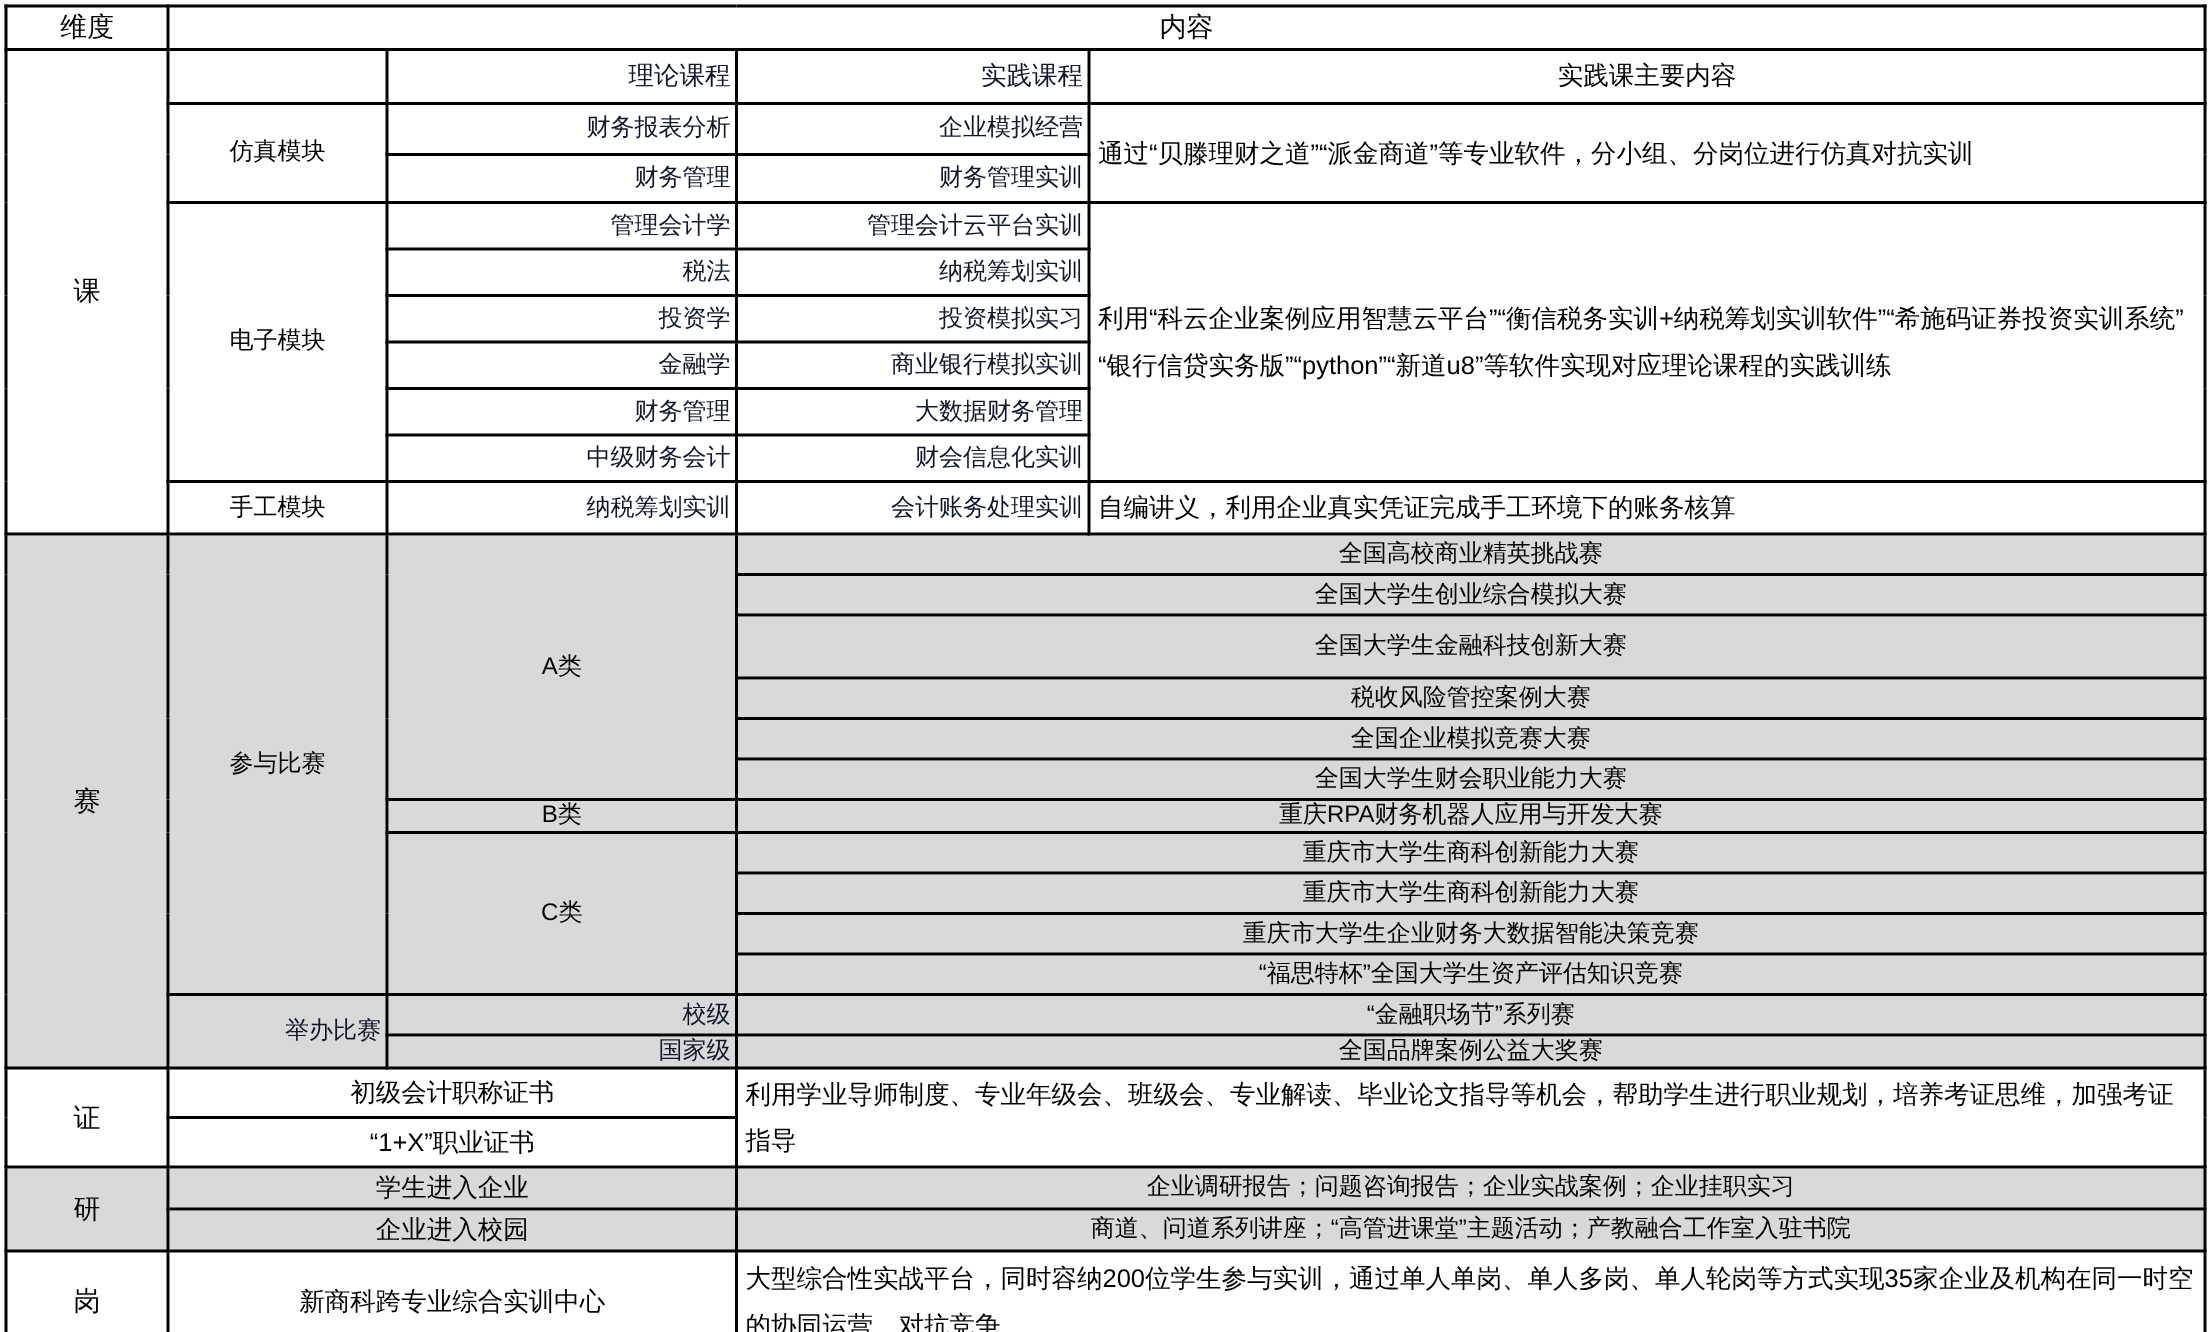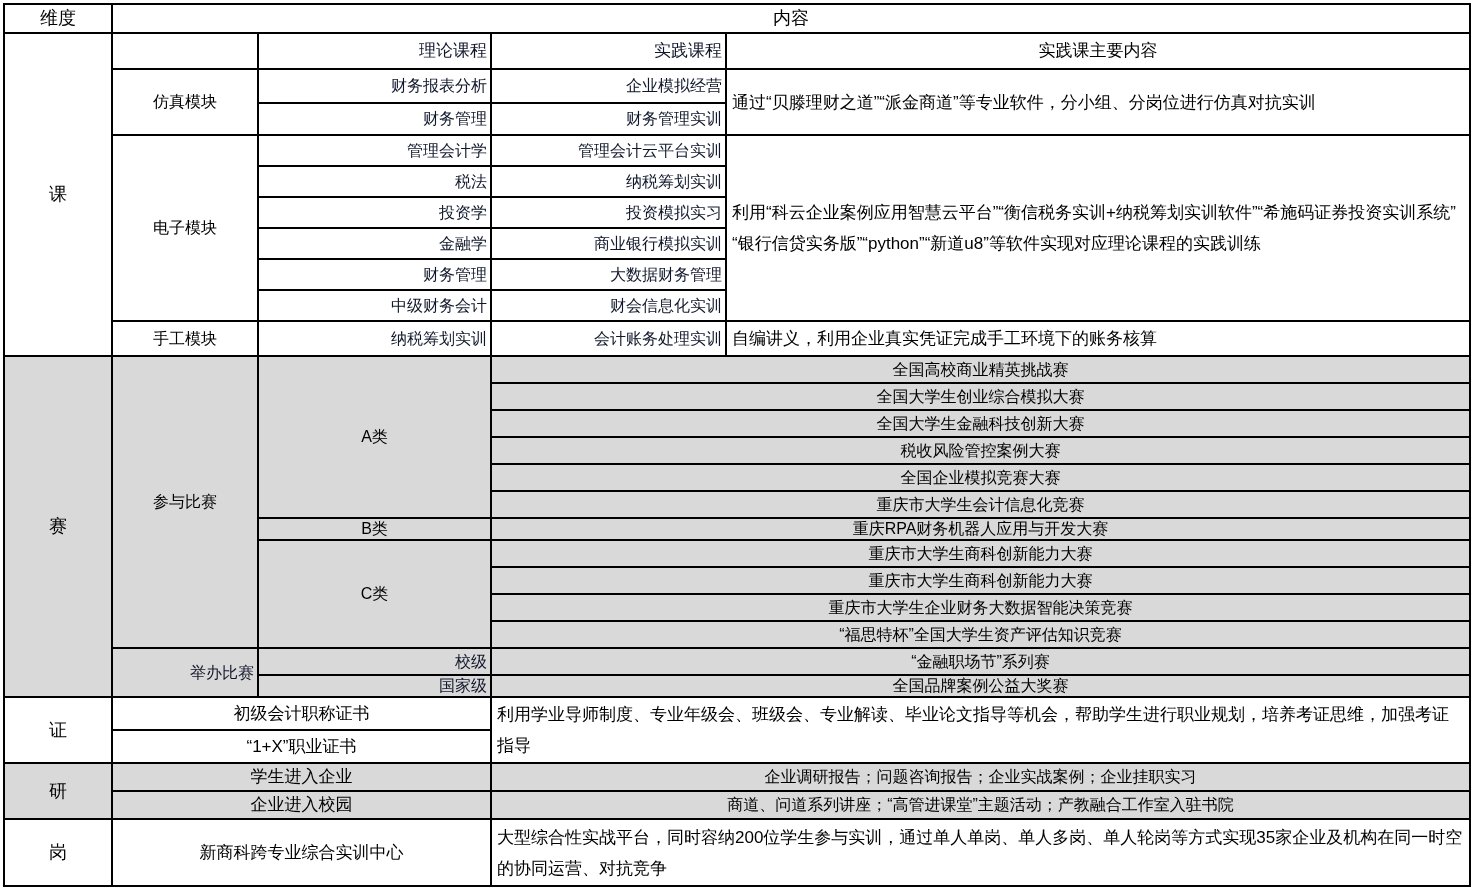--- a/index.html
+++ b/index.html
@@ -87,31 +87,31 @@
 
   <tr style="height:27px" class="gray">
     <td rowspan="13" class="gray dim">赛</td>
     <td rowspan="11" class="gray">参与比赛</td>
     <td rowspan="6" class="gray">A类</td>
     <td colspan="2" class="gray">全国高校商业精英挑战赛</td>
   </tr>
   <tr style="height:27px">
         <td colspan="2" class="gray">全国大学生创业综合模拟大赛</td>
       </tr>
-  <tr style="height:27px">
+  <tr style="height:42px">
         <td colspan="2" class="gray">全国大学生金融科技创新大赛</td>
       </tr>
   <tr style="height:27px">
         <td colspan="2" class="gray">税收风险管控案例大赛</td>
       </tr>
   <tr style="height:27px">
         <td colspan="2" class="gray">全国企业模拟竞赛大赛</td>
       </tr>
   <tr style="height:27px">
-        <td colspan="2" class="gray">重庆市大学生会计信息化竞赛</td>
+        <td colspan="2" class="gray">全国大学生财会职业能力大赛</td>
       </tr>
   <tr style="height:16px">
     <td class="gray">B类</td>
     <td colspan="2" class="gray">重庆RPA财务机器人应用与开发大赛</td>
   </tr>
   <tr style="height:27px">
     <td rowspan="4" class="gray">C类</td>
     <td colspan="2" class="gray">重庆市大学生商科创新能力大赛</td>
   </tr>
   <tr style="height:27px">

